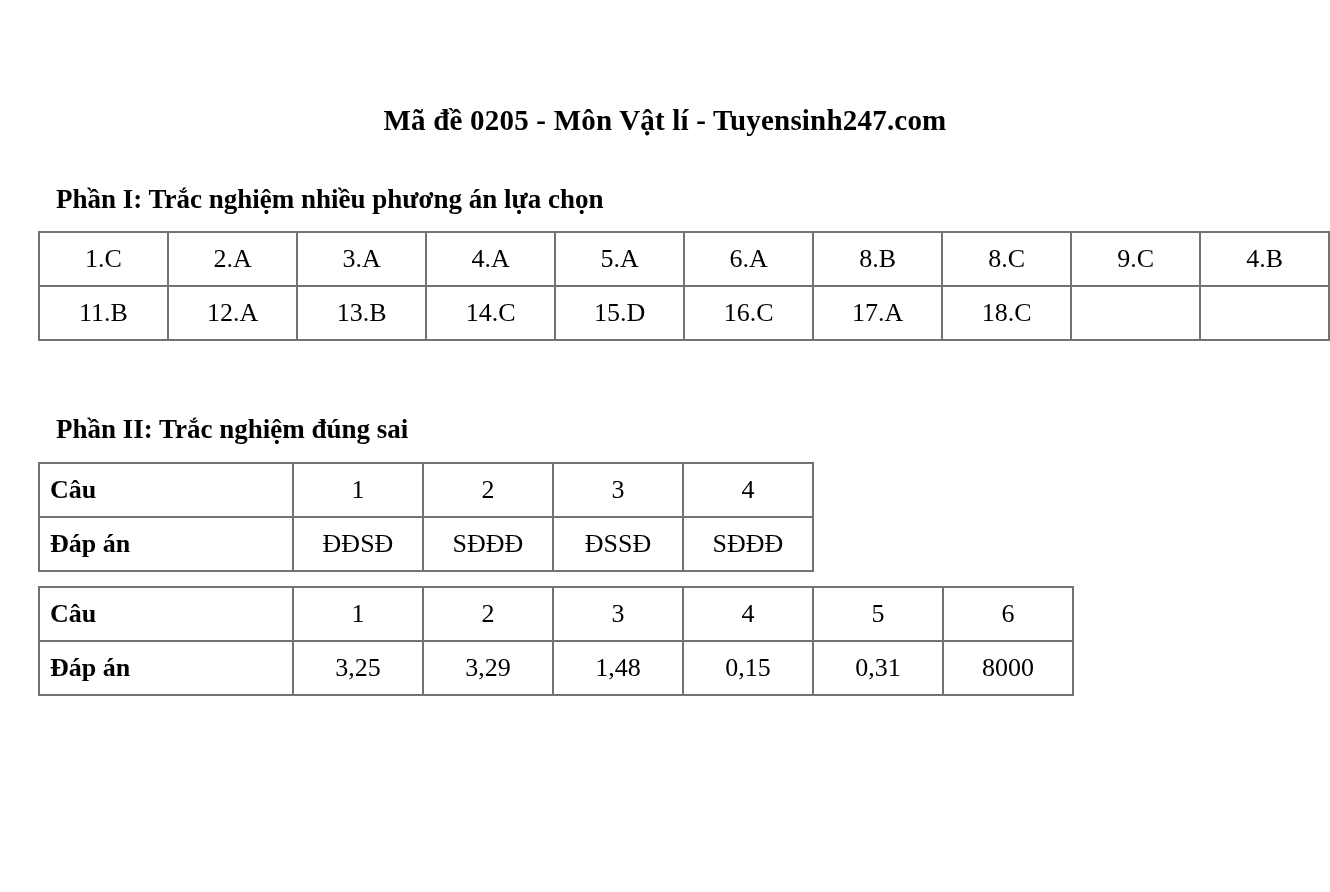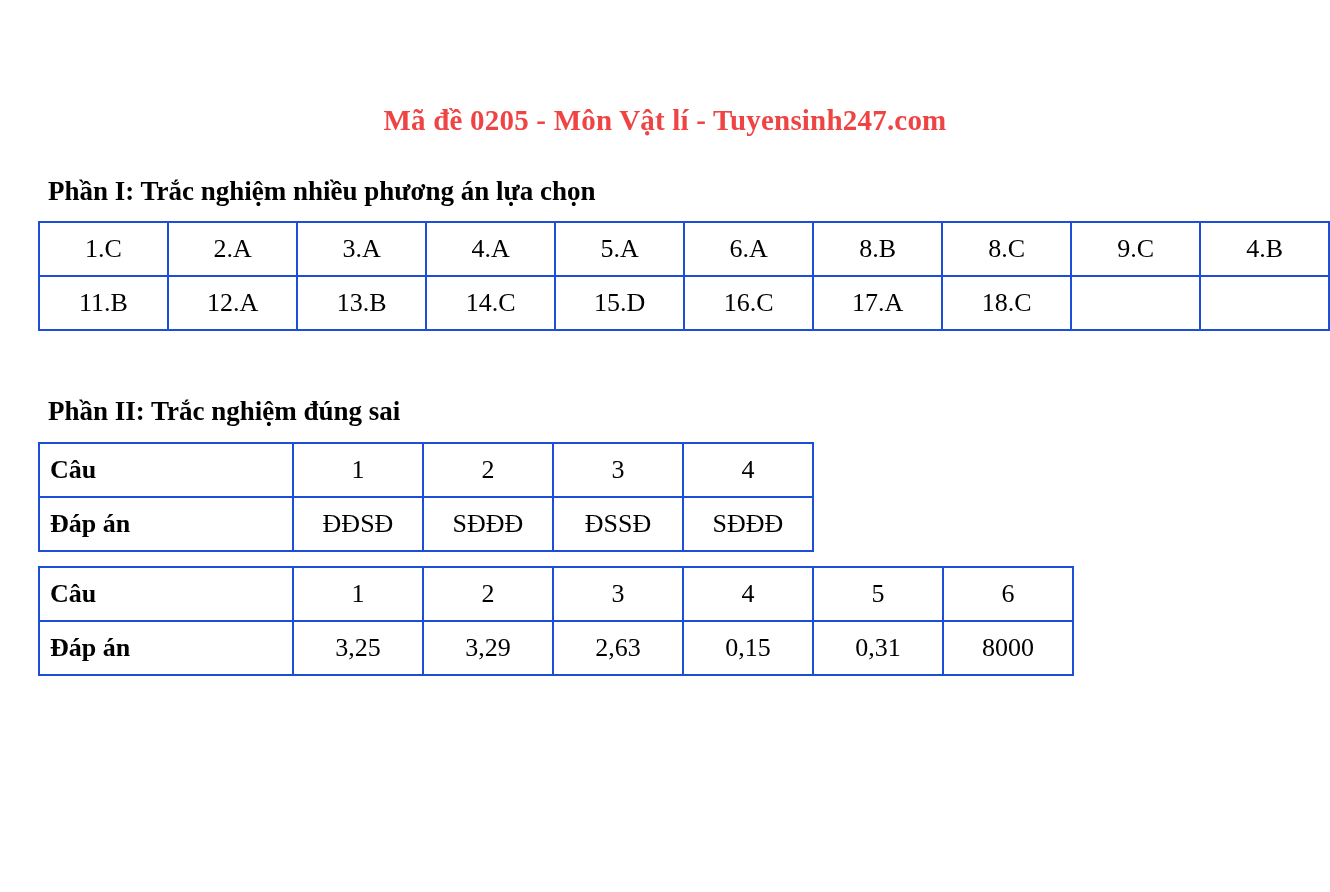--- a/index.html
+++ b/index.html
@@ -26,36 +26,36 @@
     font-weight: bold;
     font-size: 29px;
     margin: 0;
     padding-top: 105px;
     line-height: 1.1;
     letter-spacing: 0.2px;
   }
   .section-heading {
     font-weight: bold;
     font-size: 27px;
-    margin: 8px;
+    margin: 16px;
     padding-left: 40px;
     line-height: 1.2;
   }
   .sec1-heading { padding-top: 30px; }
   .sec2-heading { padding-top: 56px; }
   .sec3-heading { padding-top: 56px; }
 
   table {
     border-collapse: collapse;
     margin-left: 38px;
     margin-top: 14px;
     table-layout: fixed;
   }
   table td {
-    border: 2px solid #1d4ed8;
+    border: 2px solid #737373;
     text-align: center;
     font-size: 26px;
     height: 52px;
     padding: 0 4px;
     font-family: "Liberation Serif", serif;
     font-weight: normal;
   }
   
   #table-part1 td {
     width: 120px;
@@ -69,21 +69,21 @@
   }
   #table-part2 td.val { width: 120px; }
   #table-part3 td.val { width: 120px; }
   .empty-cell { }
 </style>
 </head>
 <body>
 
 <div class="page">
 
-  <h1 class="doc-title" style="color: #ef4444;">Mã đề 0205 - Môn Vật lí - Tuyensinh247.com</h1>
+  <h1 class="doc-title" style="color: #000000;">Mã đề 0205 - Môn Vật lí - Tuyensinh247.com</h1>
 
   <h2 class="section-heading sec1-heading">Phần I: Trắc nghiệm nhiều phương án lựa chọn</h2>
 
   <table id="table-part1">
     <tbody>
       <tr>
         <td>1.C</td>
         <td>2.A</td>
         <td>3.A</td>
         <td>4.A</td>
@@ -139,21 +139,21 @@
         <td class="val">2</td>
         <td class="val">3</td>
         <td class="val">4</td>
         <td class="val">5</td>
         <td class="val">6</td>
       </tr>
       <tr>
         <td class="label">Đáp án</td>
         <td class="val">3,25</td>
         <td class="val">3,29</td>
-        <td class="val">2,63</td>
+        <td class="val">1,48</td>
         <td class="val">0,15</td>
         <td class="val">0,31</td>
         <td class="val">8000</td>
       </tr>
     </tbody>
   </table>
 
 </div>
 
 </body></html>

